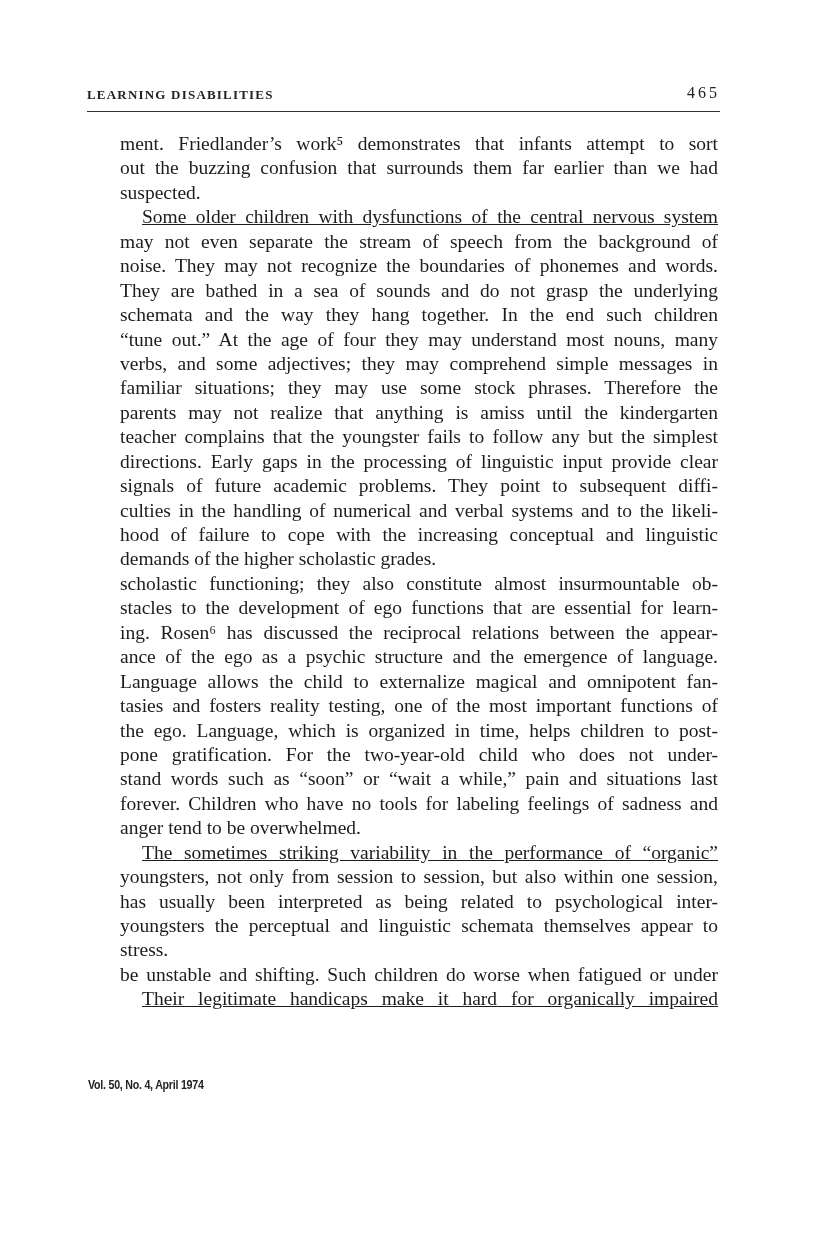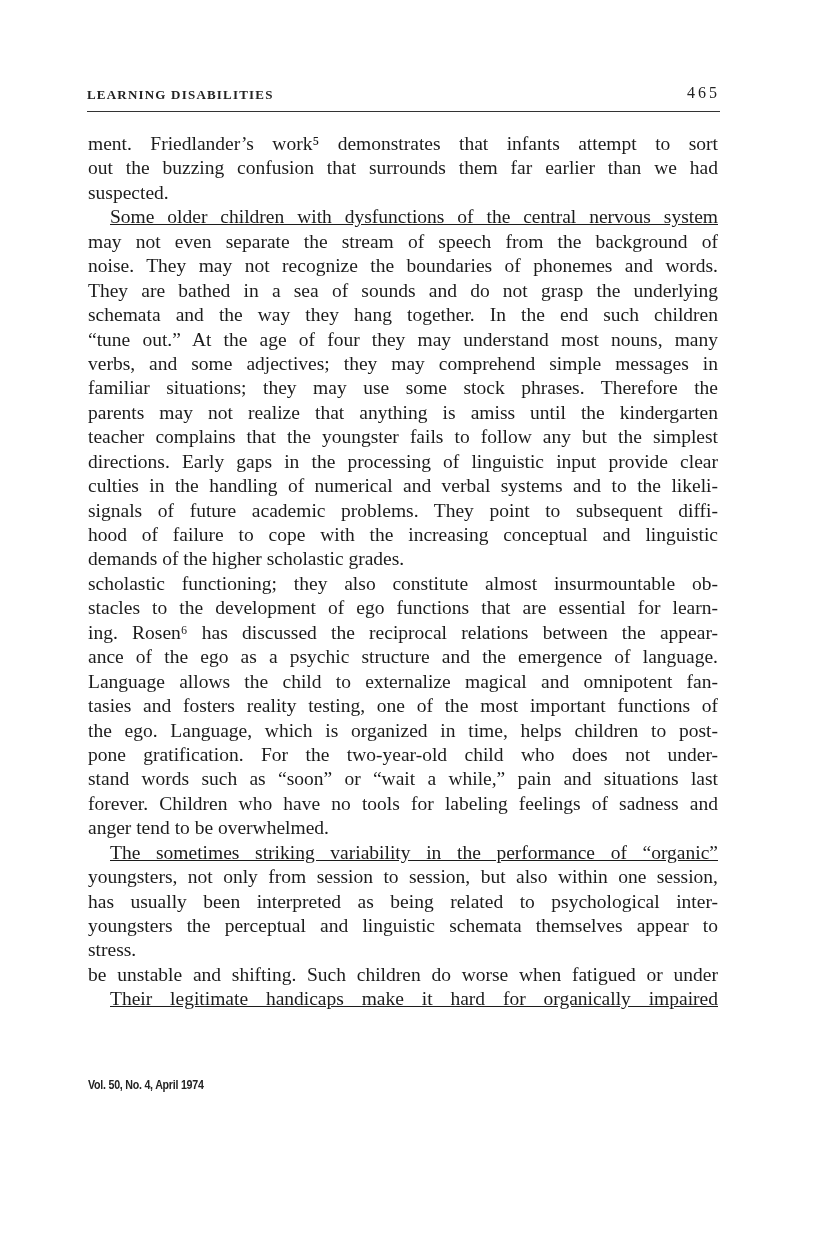--- a/index.html
+++ b/index.html
@@ -66,20 +66,21 @@
       line-height: 24.45px;
       color: #1c1c1c;
     }
     .line {
       display: block;
       height: 24.45px;
       white-space: nowrap;
       text-align: justify;
       text-align-last: justify;
       overflow: visible;
+      margin-left: 32px;
     }
     .line.last {
       text-align-last: left;
     }
     .line.indent {
       padding-left: 22px;
       box-sizing: border-box;
       text-decoration: underline;
     }
     .footer {
@@ -113,22 +114,22 @@
       <span class="line">may not even separate the stream of speech from the background of</span>
       <span class="line">noise. They may not recognize the boundaries of phonemes and words.</span>
       <span class="line">They are bathed in a sea of sounds and do not grasp the underlying</span>
       <span class="line">schemata and the way they hang together. In the end such children</span>
       <span class="line">“tune out.” At the age of four they may understand most nouns, many</span>
       <span class="line">verbs, and some adjectives; they may comprehend simple messages in</span>
       <span class="line">familiar situations; they may use some stock phrases. Therefore the</span>
       <span class="line">parents may not realize that anything is amiss until the kindergarten</span>
       <span class="line">teacher complains that the youngster fails to follow any but the simplest</span>
       <span class="line">directions. Early gaps in the processing of linguistic input provide clear</span>
+      <span class="line">signals of future academic problems. They point to subsequent diffi-</span>
       <span class="line">culties in the handling of numerical and verbal systems and to the likeli-</span>
-      <span class="line">signals of future academic problems. They point to subsequent diffi-</span>
       <span class="line">hood of failure to cope with the increasing conceptual and linguistic</span>
       <span class="line last">demands of the higher scholastic grades.</span>
       <span class="line">scholastic functioning; they also constitute almost insurmountable ob-</span>
       <span class="line">stacles to the development of ego functions that are essential for learn-</span>
       <span class="line">ing. Rosen⁶ has discussed the reciprocal relations between the appear-</span>
       <span class="line">ance of the ego as a psychic structure and the emergence of language.</span>
       <span class="line">Language allows the child to externalize magical and omnipotent fan-</span>
       <span class="line">tasies and fosters reality testing, one of the most important functions of</span>
       <span class="line">the ego. Language, which is organized in time, helps children to post-</span>
       <span class="line">pone gratification. For the two-year-old child who does not under-</span>

